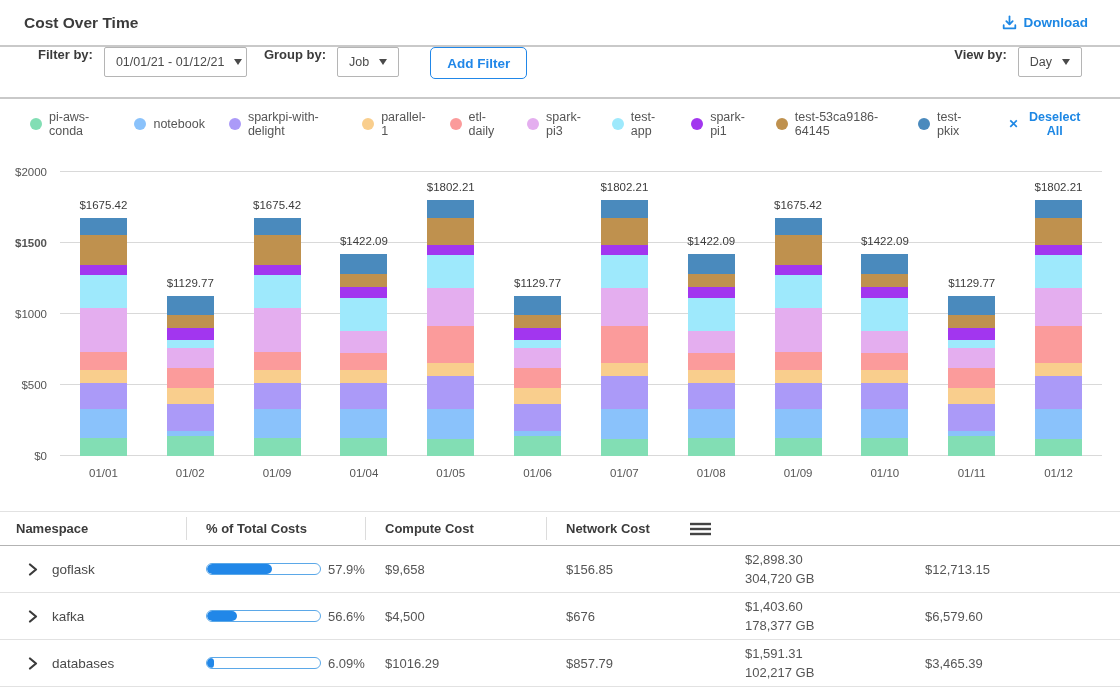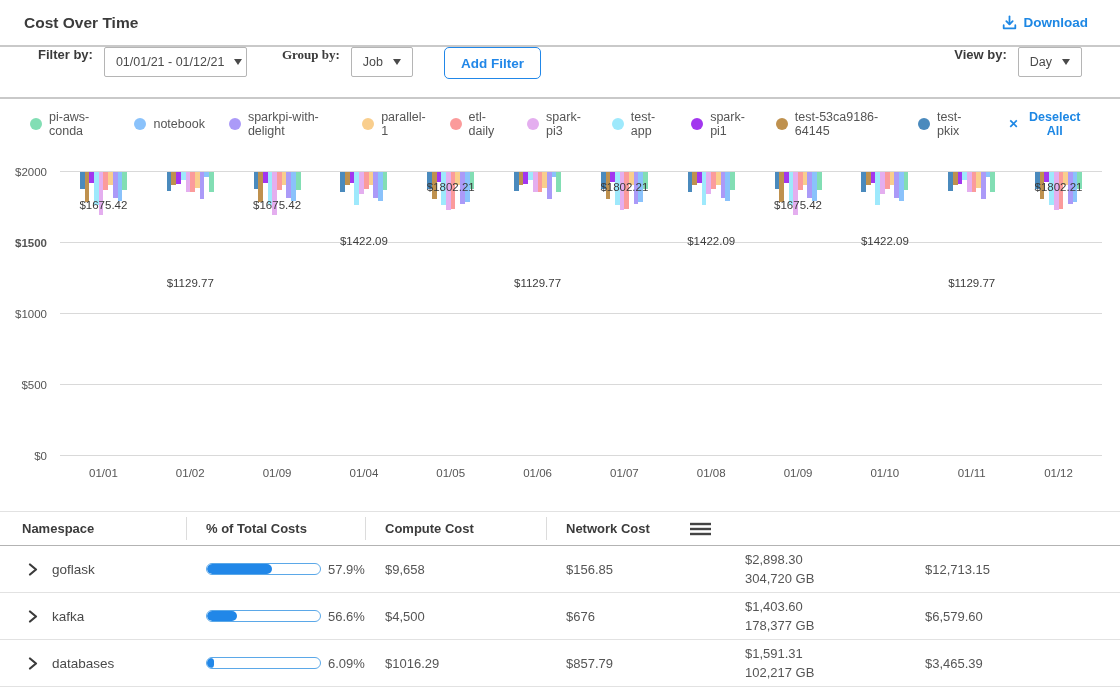--- a/index.html
+++ b/index.html
@@ -39,33 +39,33 @@
     font-family:inherit; margin-left:4px; }
   .x-icon { font-size:12px; font-weight:bold; }
   
   .chart-wrap { position:relative; margin:23px 18px 0 60px; height:284px; }
   .gridline { position:absolute; left:0; right:0; height:1px; background:#d9d9d9; }
   .ylabel { position:absolute; right:calc(100% + 13px); transform:translateY(50%);
     font-size:11.5px; color:#555; white-space:nowrap; }
   .bars { position:absolute; left:0; right:0; top:0; bottom:0; display:flex;
     justify-content:space-around; align-items:flex-end; }
   .bar-col { width:47px; height:100%; position:relative; display:flex;
-    flex-direction:row; justify-content:flex-end; }
+    flex-direction:column; justify-content:flex-end; }
   .seg { width:100%; }
   .bar-total { position:absolute; left:50%; transform:translateX(-50%);
     font-size:11.5px; color:#3b3b3b; white-space:nowrap; }
   .xlabel { position:absolute; top:calc(100% + 11px); left:50%;
     transform:translateX(-50%); font-size:11.5px; color:#555; white-space:nowrap; }
   
   .cost-table { margin-top:55px; border-top:1px solid #e2e2e2; }
   .thead, .trow { display:grid; grid-template-columns:186px 179px 181px 179px 180px 1fr; }
   .thead { height:34px; align-items:center; border-bottom:1px solid #b3b3b3;
     font-weight:bold; font-size:13px; color:#3b3b3b; }
   .th { padding-left:20px; position:relative; height:100%; display:flex; align-items:center; }
-  .th:first-child { padding-left:22px; }
+  .th:first-child { padding-left:16px; }
   .th + .th::before { content:""; position:absolute; left:0; top:5px; bottom:5px;
     width:1px; background:#dcdcdc; }
   .th.network { justify-content:space-between; padding-right:14px; }
   .trow { height:47px; align-items:center; border-bottom:1px solid #e2e2e2;
     font-size:13px; color:#555; }
   .td { padding-left:20px; white-space:nowrap; }
   .ns-cell { display:flex; align-items:center; gap:13px; padding-left:27px;
     color:#4a4a4a; font-size:13.5px; }
   .chev-btn { background:none; border:none; padding:0; cursor:pointer; display:flex; }
   .pct-cell { display:flex; align-items:center; gap:7px; }
@@ -88,21 +88,21 @@
     <span>Download</span>
   </button>
 </header>
 
 <div class="toolbar">
   <span class="tb-label">Filter by:</span>
   <div class="select date">
     <span>01/01/21 - 01/12/21</span>
     <span class="caret"></span>
   </div>
-  <span class="tb-label" style="margin-left:24px;font-family:Liberation Serif, serif;">Group by:</span>
+  <span class="tb-label" style="margin-left:6px;">Group by:</span>
   <div class="select">
     <span>Job</span>
     <span class="caret"></span>
   </div>
   <button class="add-filter">Add Filter</button>
   <div class="tb-spacer"></div>
   <span class="tb-label">View by:</span>
   <div class="select">
     <span>Day</span>
     <span class="caret"></span>

